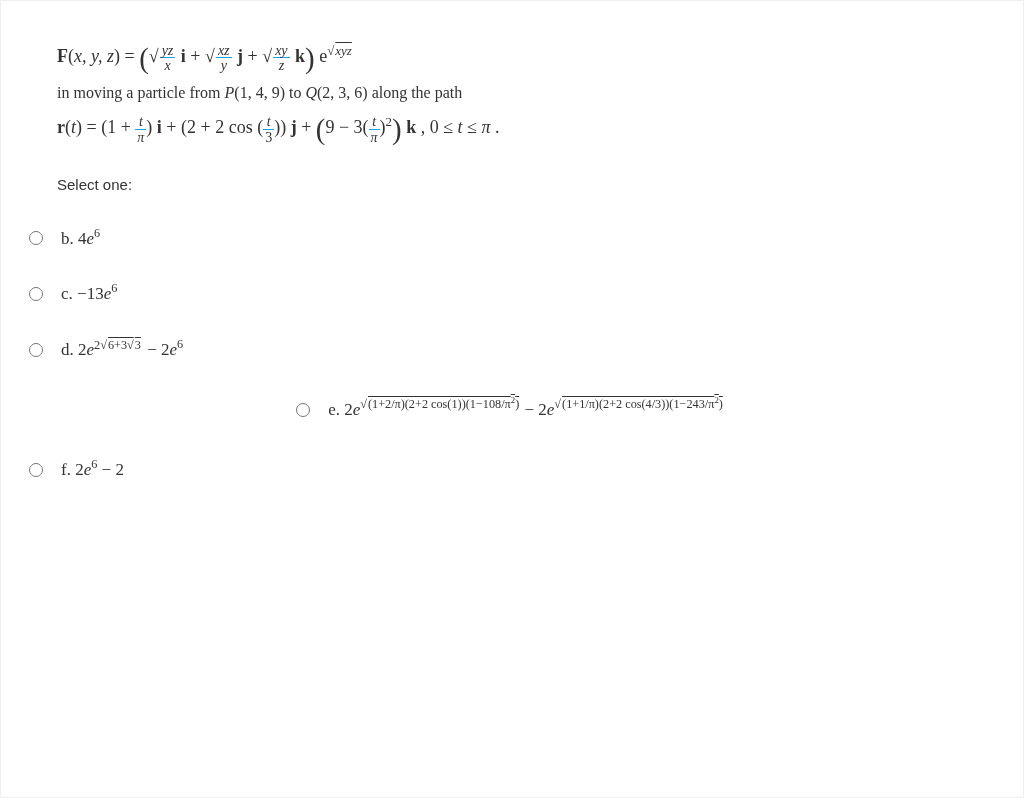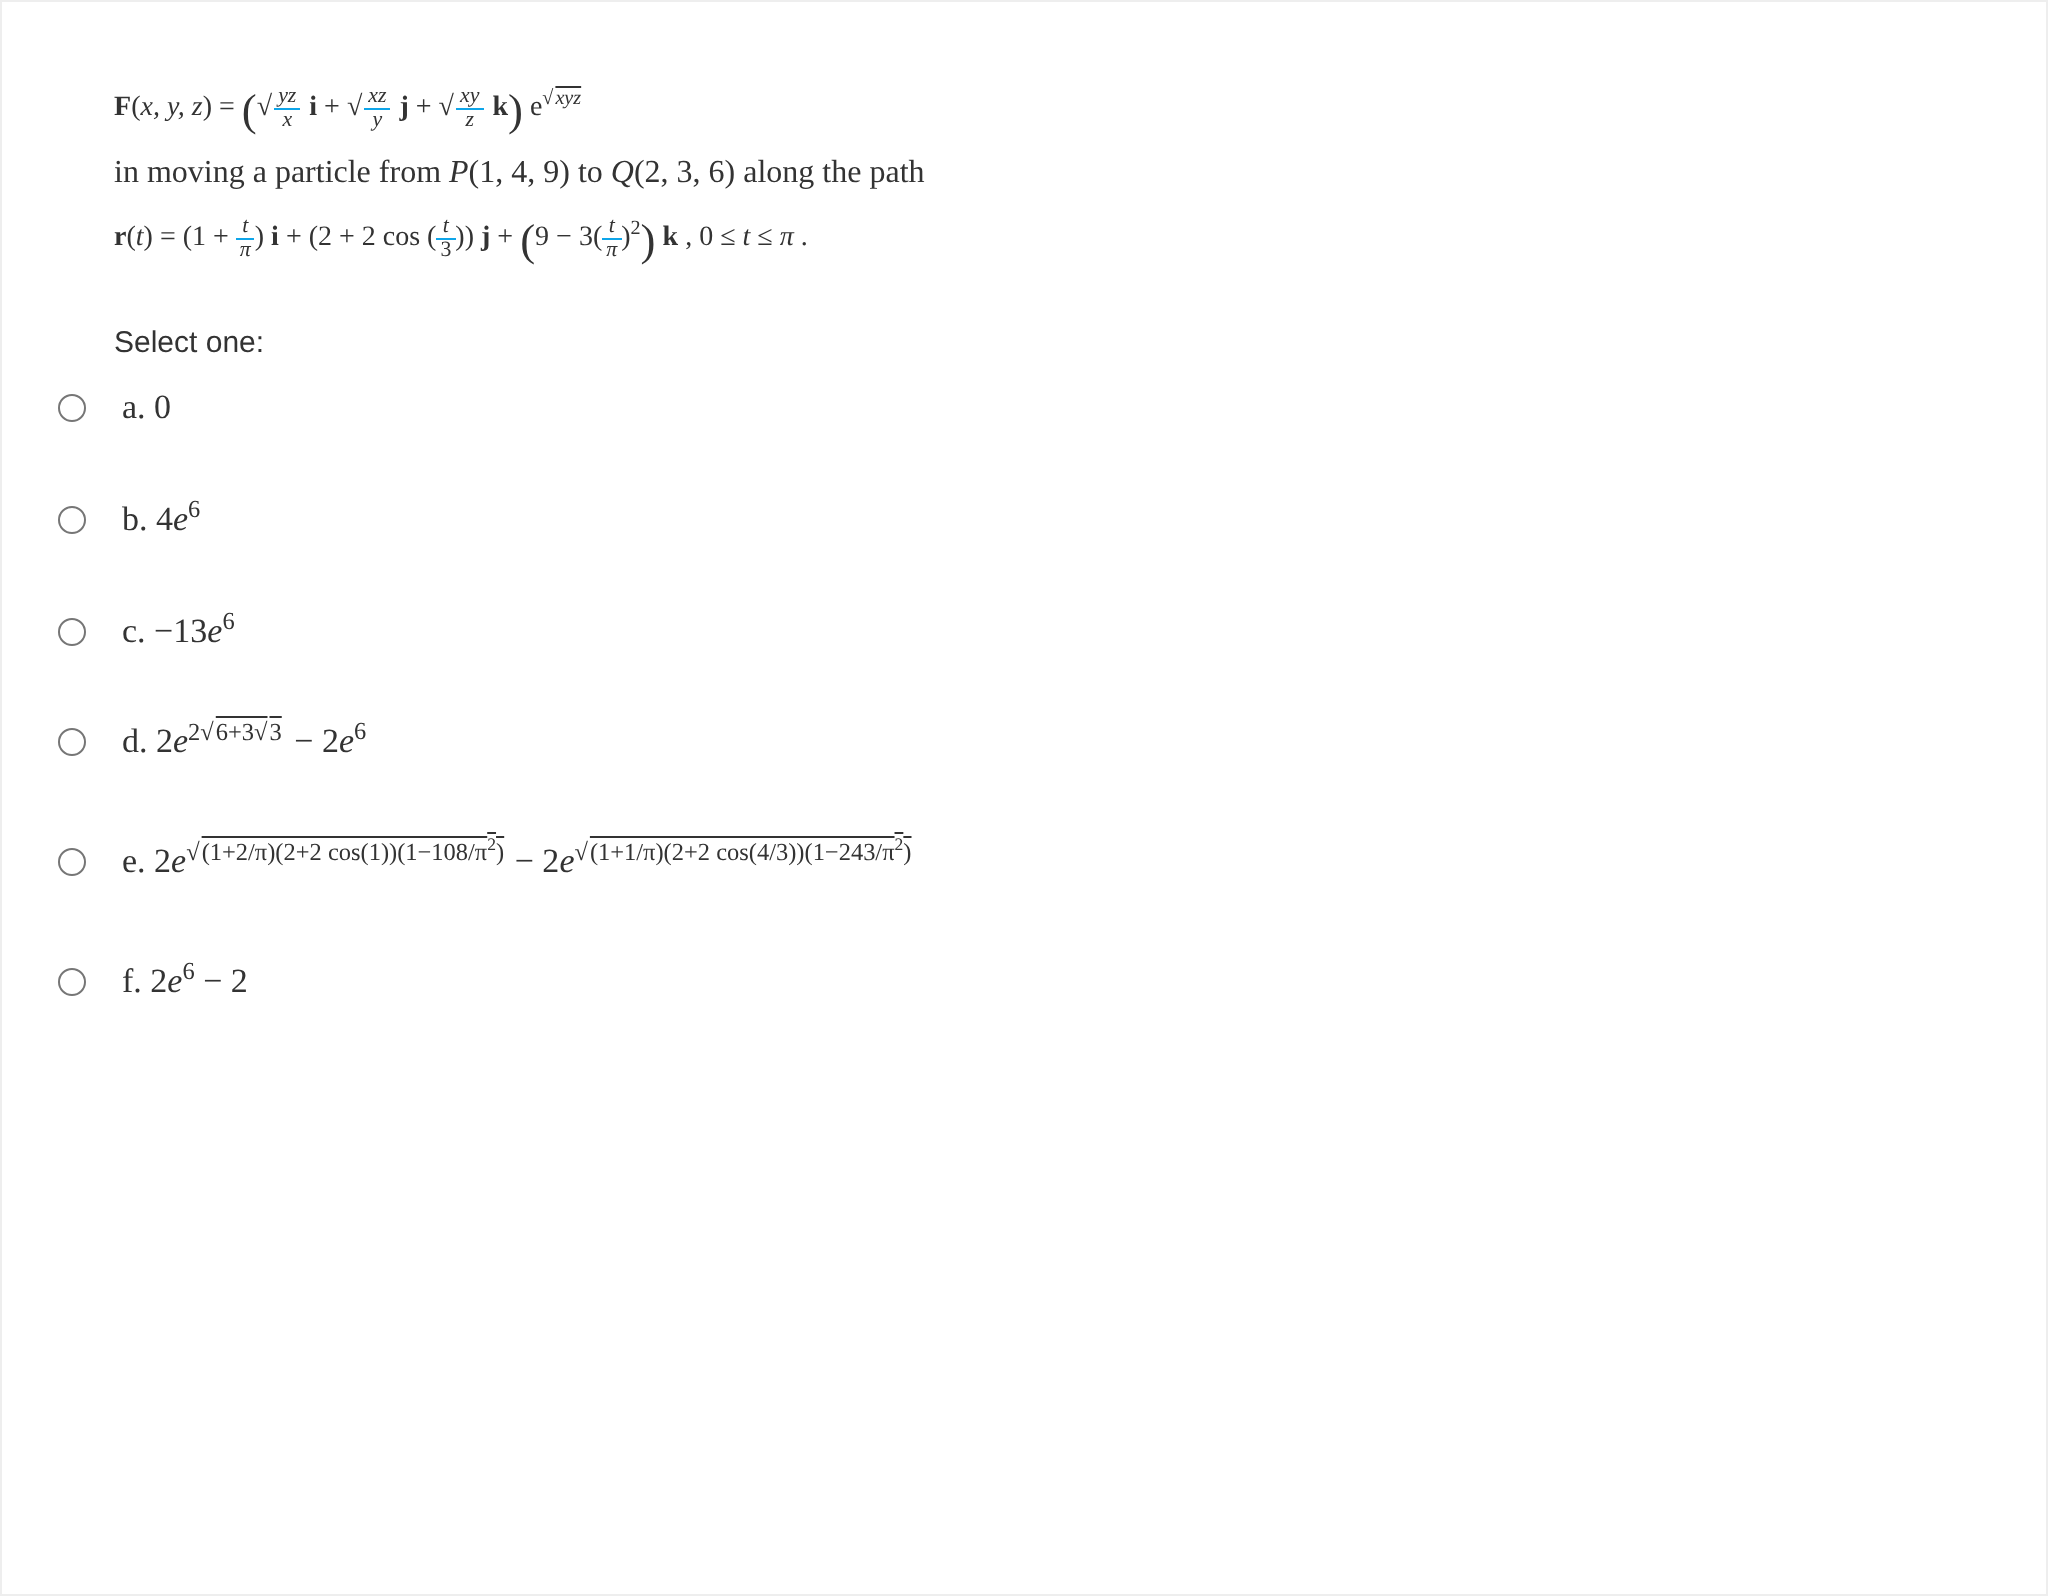--- a/index.html
+++ b/index.html
@@ -8,41 +8,41 @@
       background: #fff;
       width: 1024px;
       height: 798px;
       padding: 36px 32px 20px 56px;
       color: #333;
       font-size: 16px;
       line-height: 1.4;
       border: 1px solid #eee;
     }
     .question-stem p { margin-bottom: 10px; }
-    .formula { margin: 6px 0 14px 0; font-family: 'Times New Roman', serif; font-size: 14px; }
+    .formula { margin: 6px 0 14px 0; font-family: 'Times New Roman', serif; font-size: 18px; }
     .select-one { font-weight: normal; margin-top: 30px; margin-bottom: 6px; font-size: 15px; }
     .options { list-style: none; padding-left: 0; }
     .options li {
       display: flex;
       align-items: center;
       gap: 18px;
       font-family: 'Times New Roman', serif;
       font-size: 17px;
     }
     .options li + li { margin-top: 22px; }
     input[type="radio"] {
       width: 14px; height: 14px;
       accent-color: #666;
       margin-left: -28px;
     }
     .opt-a { margin-top: 10px; }
     .opt-b { margin-top: 32px !important; }
     .opt-c { margin-top: 32px !important; }
     .opt-d { margin-top: 32px !important; }
-    .opt-e { margin-top: 36px !important; }
+    .opt-e { margin-top: 36px !important; justify-content: center; }
     .opt-f { margin-top: 36px !important; }
     sup { font-size: 0.72em; vertical-align: super; line-height: 0; }
     .math { font-family: 'Times New Roman', serif; }
     .sqrt-bar { text-decoration: overline; display:inline-block; padding: 0 1px; }
     .big-par { font-size: 1.6em; line-height: 0; vertical-align: -0.22em; }
     .frac { display:inline-block; text-align:center; vertical-align: middle; font-size:0.78em; line-height:1;}
     .frac .n { display:block; border-bottom:1px solid #0ea5e9; padding:0 2px;}
     .frac .d { display:block; padding:0 2px;}
     .p1 { margin-bottom: 6px; }
     .p2 { margin-bottom: 8px; }
@@ -52,24 +52,20 @@
 
 <div class="question-stem">
   <p class="formula math"><b>F</b>(<i>x, y, z</i>) = <span class="big-par">(</span>√<span class="sqrt-bar"><span class="frac"><span class="n"><i>yz</i></span><span class="d"><i>x</i></span></span></span> <b>i</b> + √<span class="sqrt-bar"><span class="frac"><span class="n"><i>xz</i></span><span class="d"><i>y</i></span></span></span> <b>j</b> + √<span class="sqrt-bar"><span class="frac"><span class="n"><i>xy</i></span><span class="d"><i>z</i></span></span></span> <b>k</b><span class="big-par">)</span> e<sup>√<span class="sqrt-bar"><i>xyz</i></span></sup></p>
   <p class="p2 math">in moving a particle from <i>P</i>(1, 4, 9) to <i>Q</i>(2, 3, 6) along the path</p>
   <p class="formula math"><b>r</b>(<i>t</i>) = (1 + <span class="frac"><span class="n"><i>t</i></span><span class="d"><i>π</i></span></span>) <b>i</b> + (2 + 2 cos (<span class="frac"><span class="n"><i>t</i></span><span class="d">3</span></span>)) <b>j</b> + <span class="big-par">(</span>9 − 3(<span class="frac"><span class="n"><i>t</i></span><span class="d"><i>π</i></span></span>)<sup>2</sup><span class="big-par">)</span> <b>k</b> , 0 ≤ <i>t</i> ≤ <i>π</i> .</p>
 </div>
 
 <div class="select-one">Select one:</div>
 
 <ul class="options">
-  <li class="opt-a">
-    <input type="radio" name="ans" style="">
-    <span class="math">a. 0</span>
-  </li>
   <li class="opt-b">
     <input type="radio" name="ans" style="">
     <span class="math">b. 4<i>e</i><sup>6</sup></span>
   </li>
   <li class="opt-c">
     <input type="radio" name="ans" style="">
     <span class="math">c. −13<i>e</i><sup>6</sup></span>
   </li>
   <li class="opt-d">
     <input type="radio" name="ans" style="">

